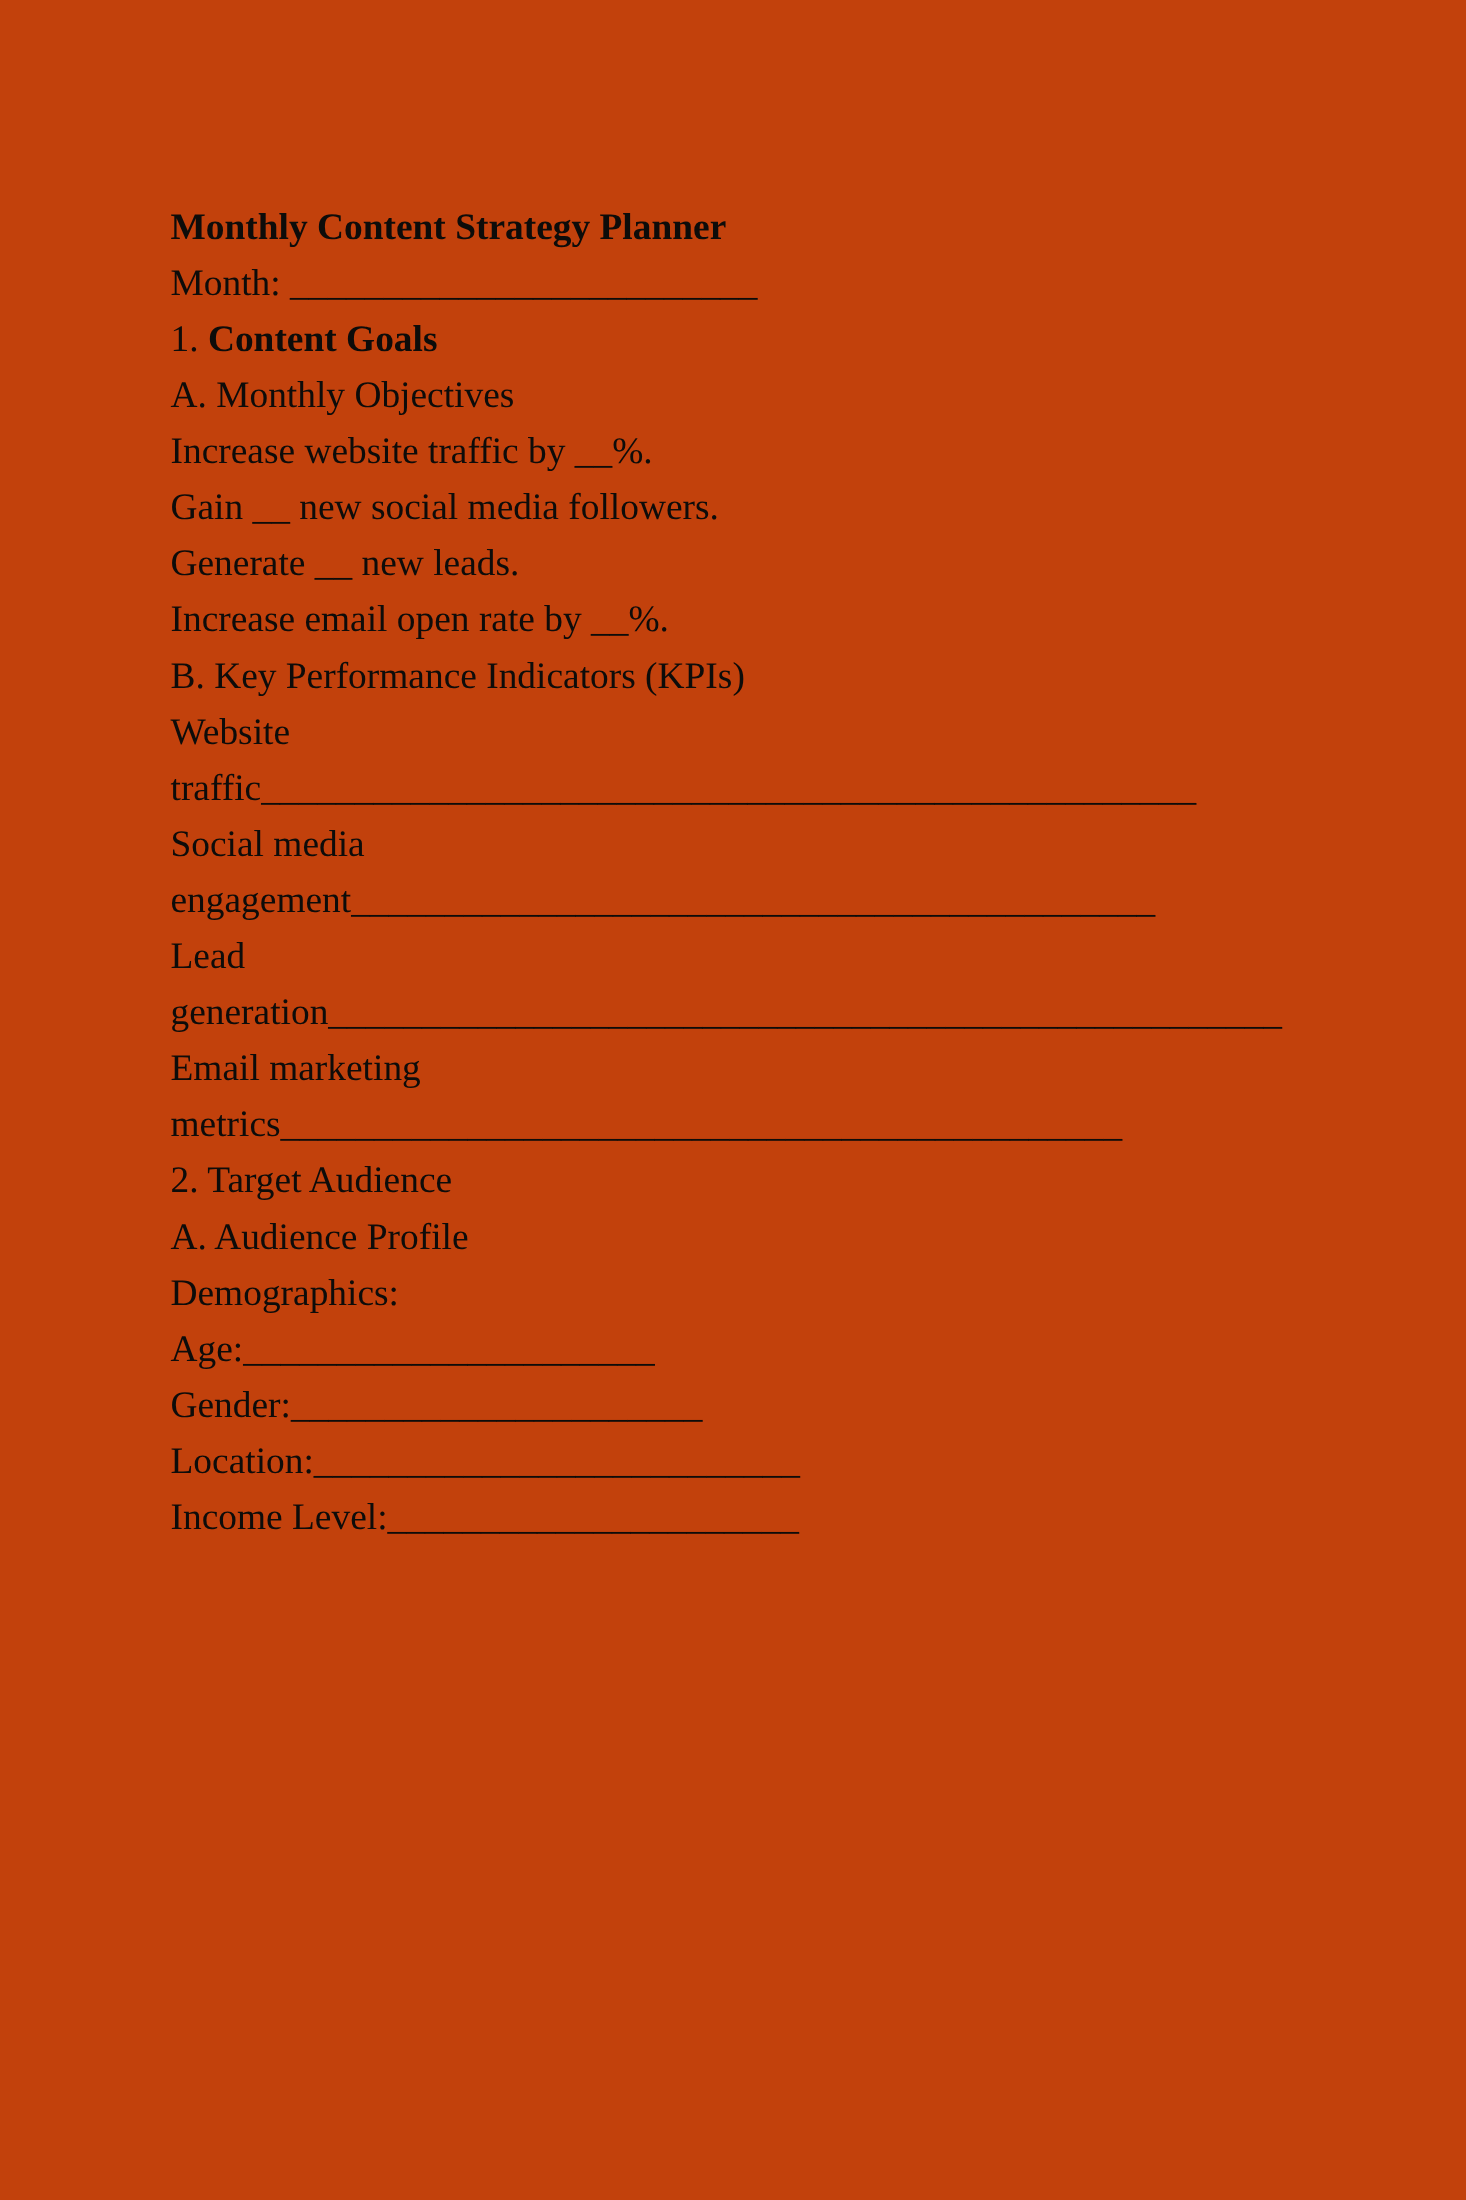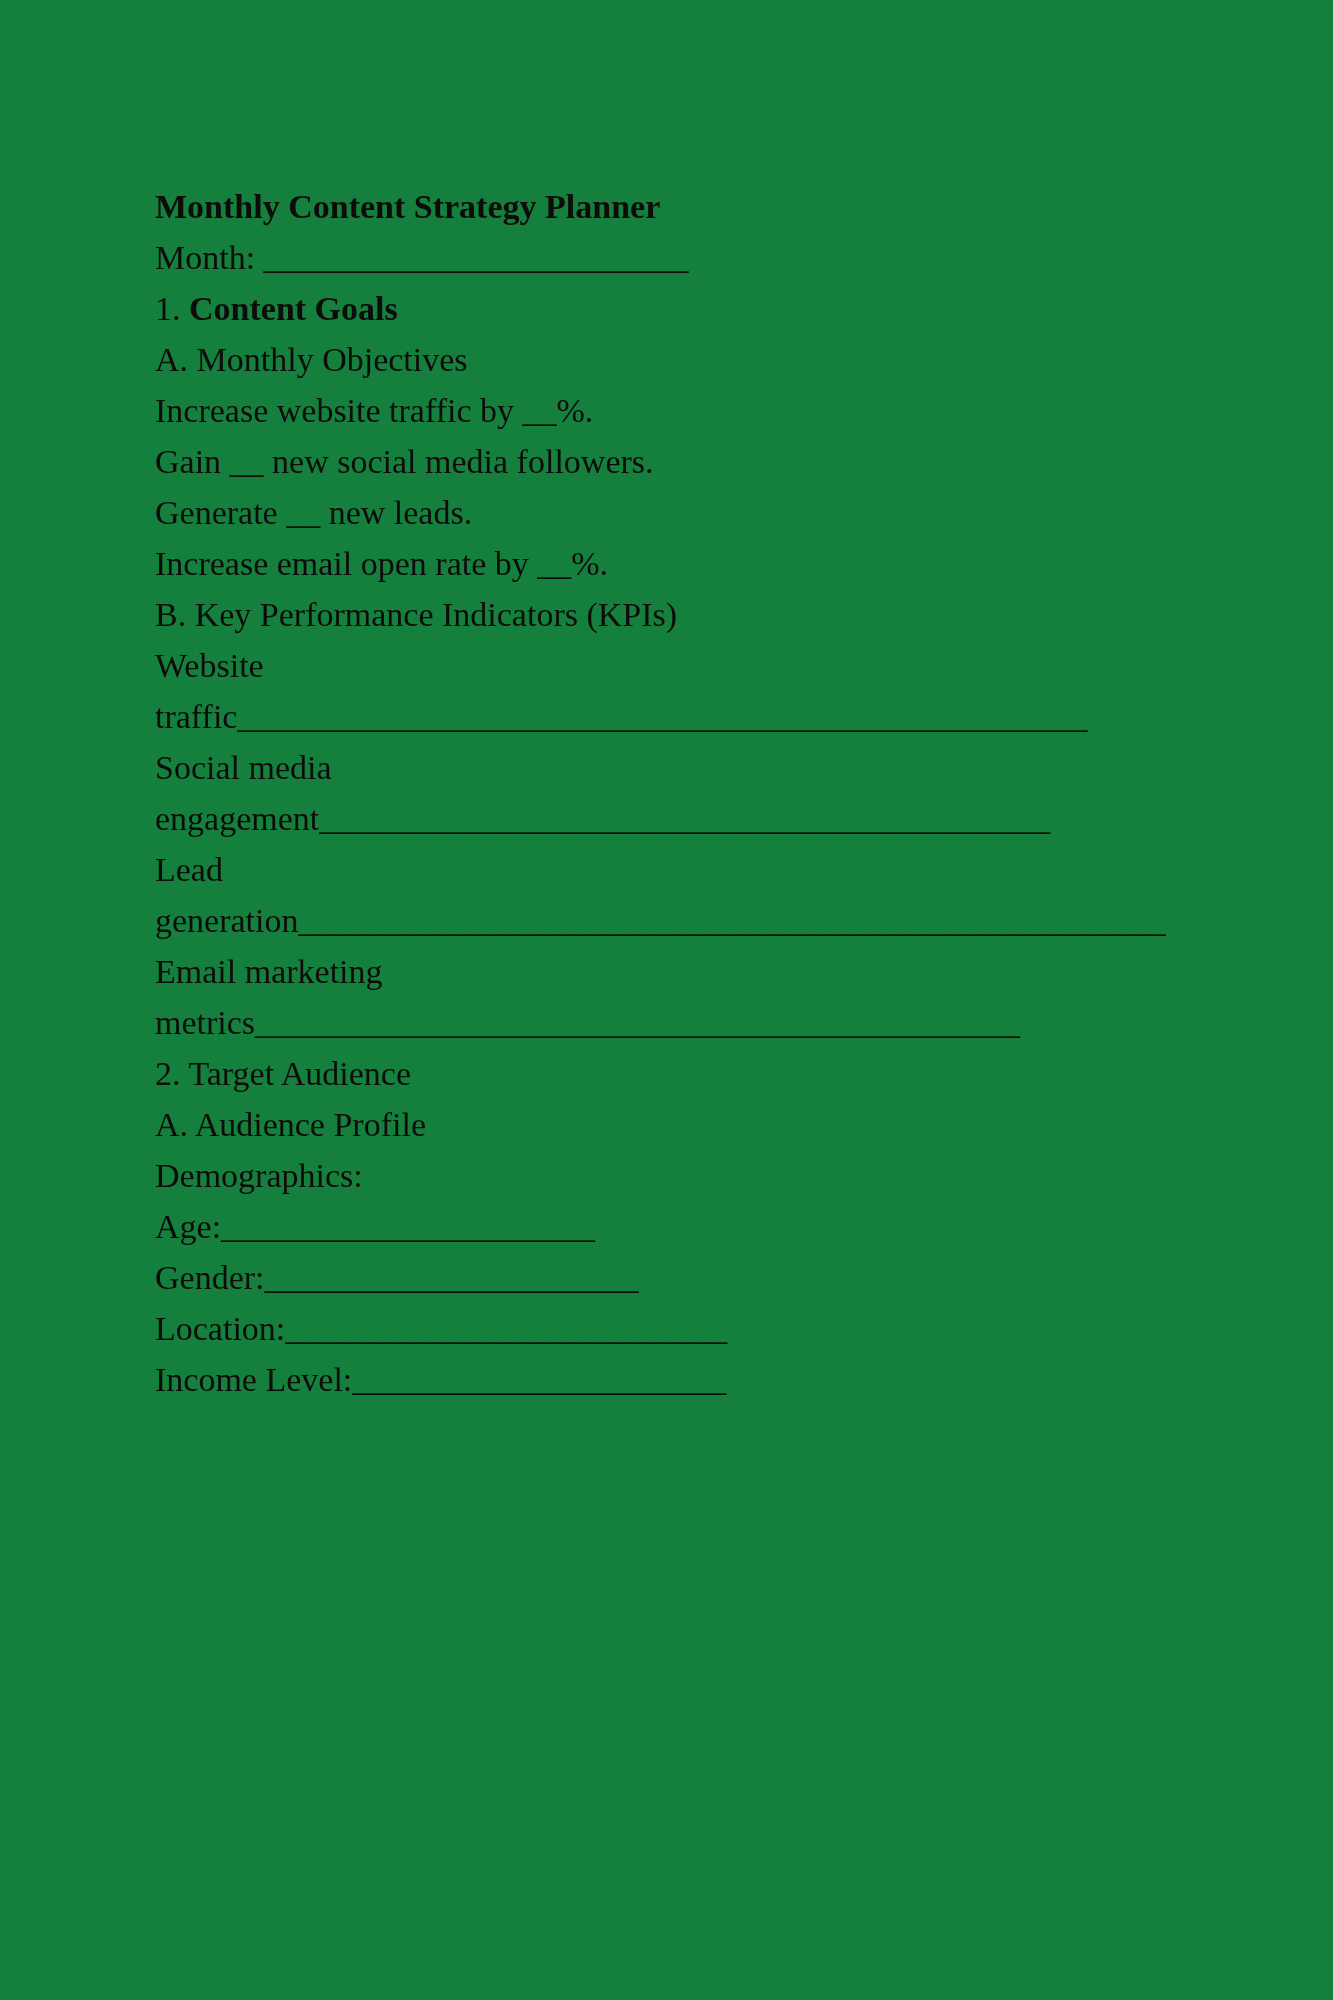--- a/index.html
+++ b/index.html
@@ -9,21 +9,21 @@
   body {
     width: 1333px;
     height: 2000px;
     background: #f0efeb;
     overflow: hidden;
   }
   .page {
     position: relative;
     width: 1333px;
     height: 2000px;
-    background: #15803d;
+    background: #c2410c;
   }
   .doc-body {
     position: absolute;
     left: 155px;
     top: 181px;
     width: 1100px;
     color: #0d0c0a;
     font-family: "Liberation Serif", "DejaVu Serif", serif;
     font-size: 34px;
     line-height: 51px;

